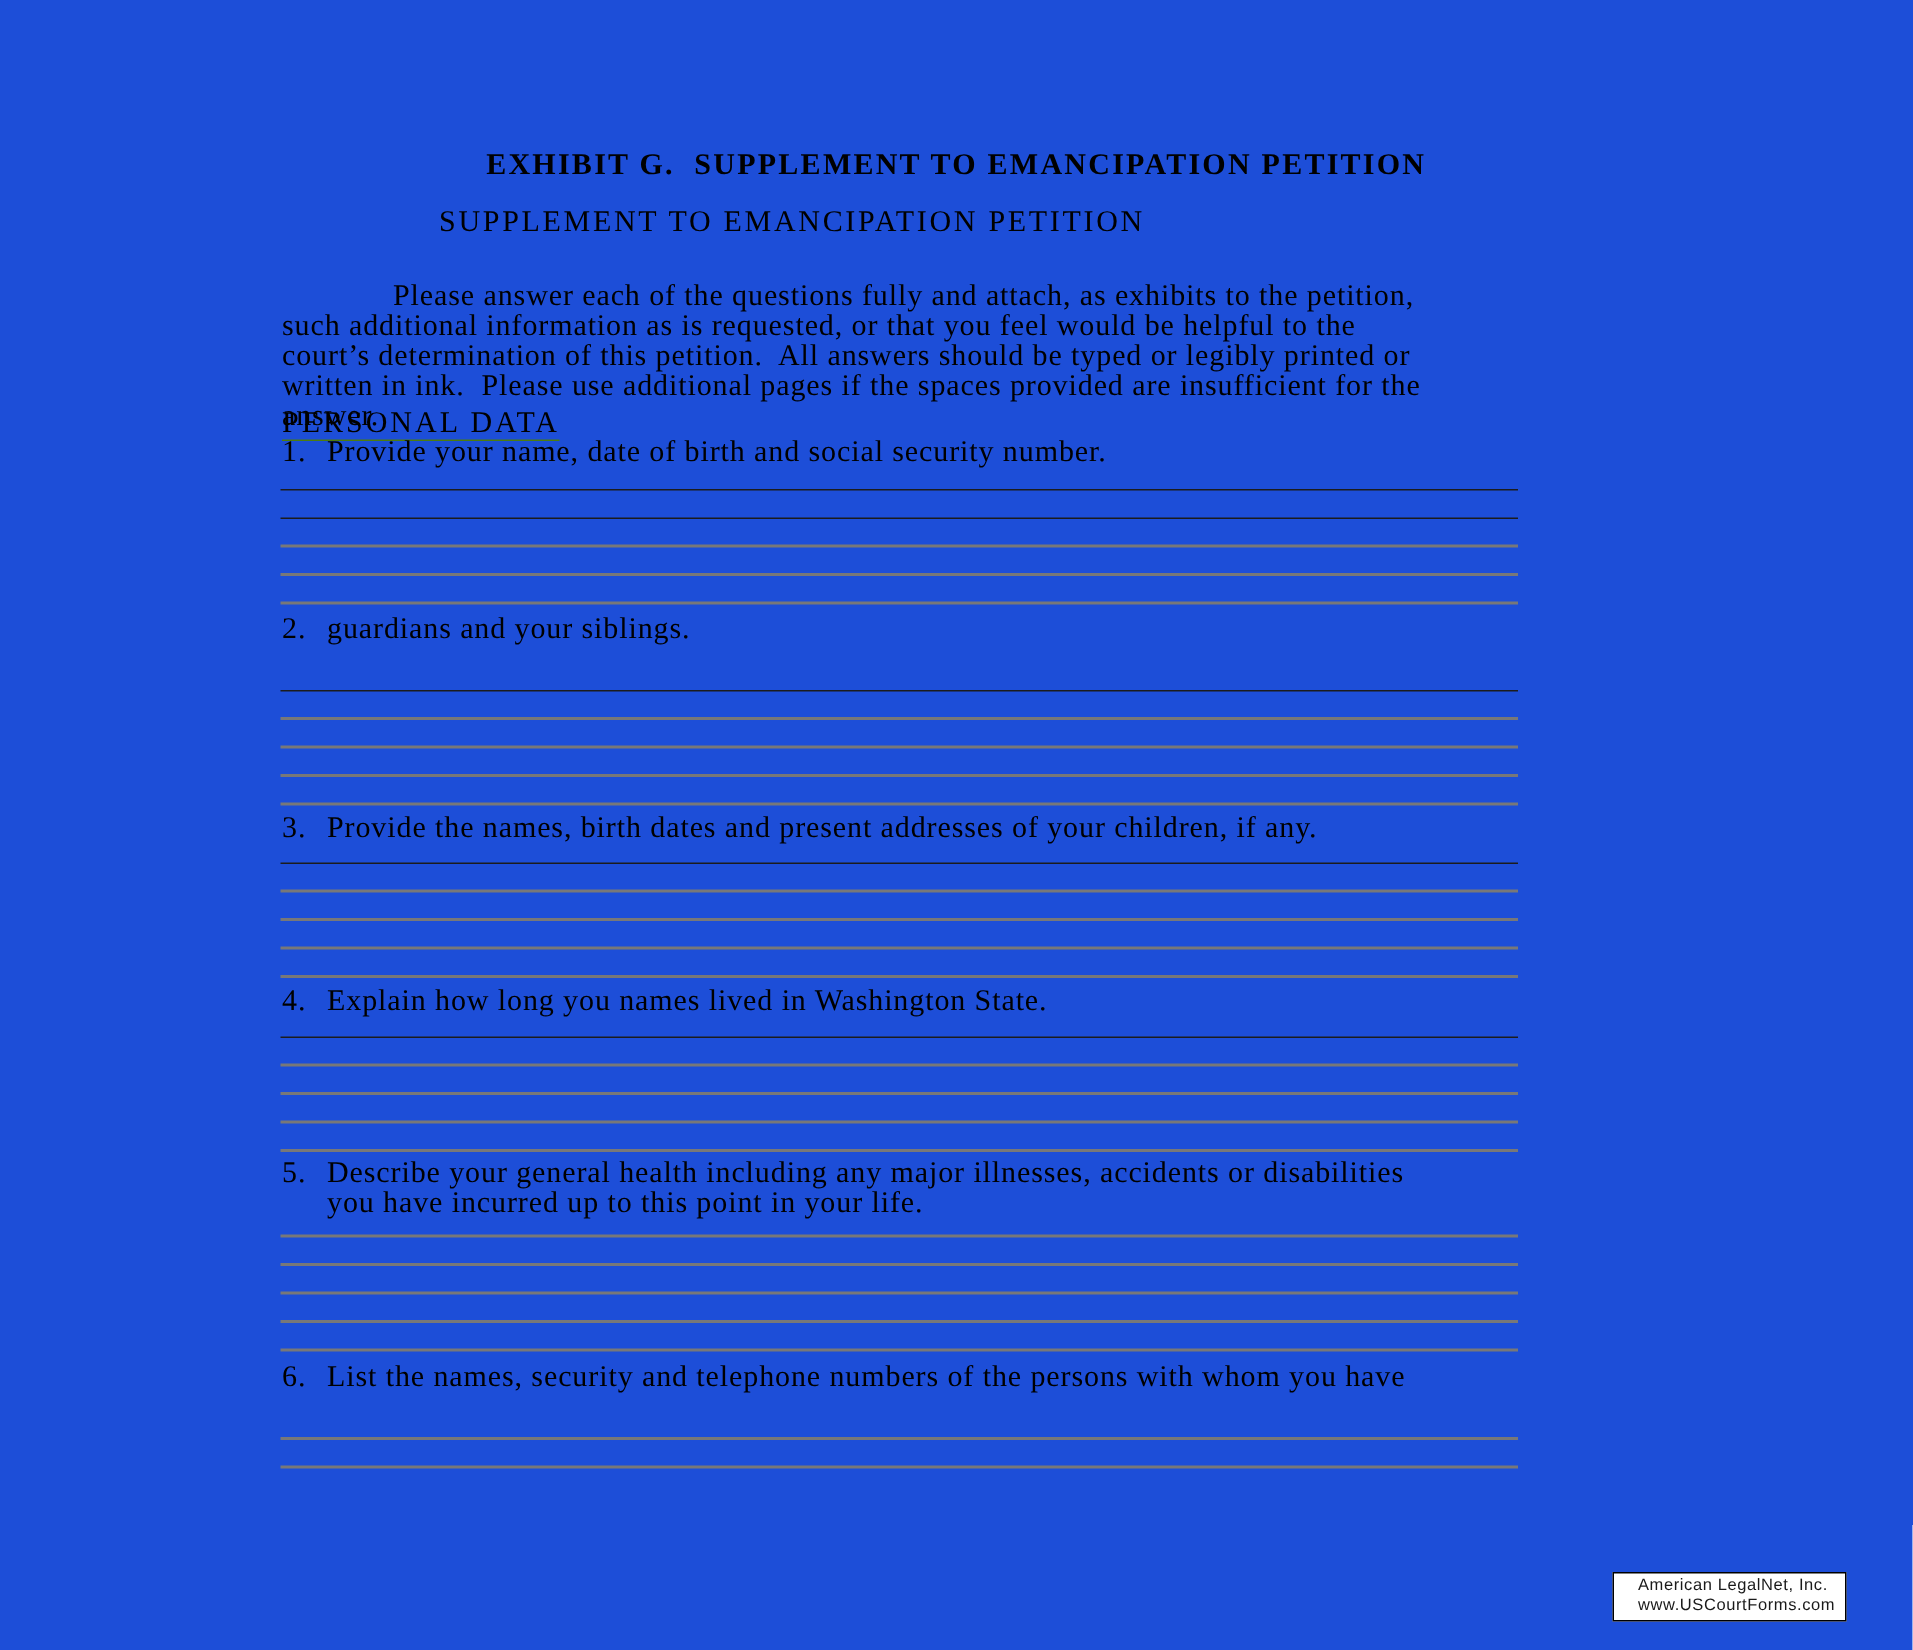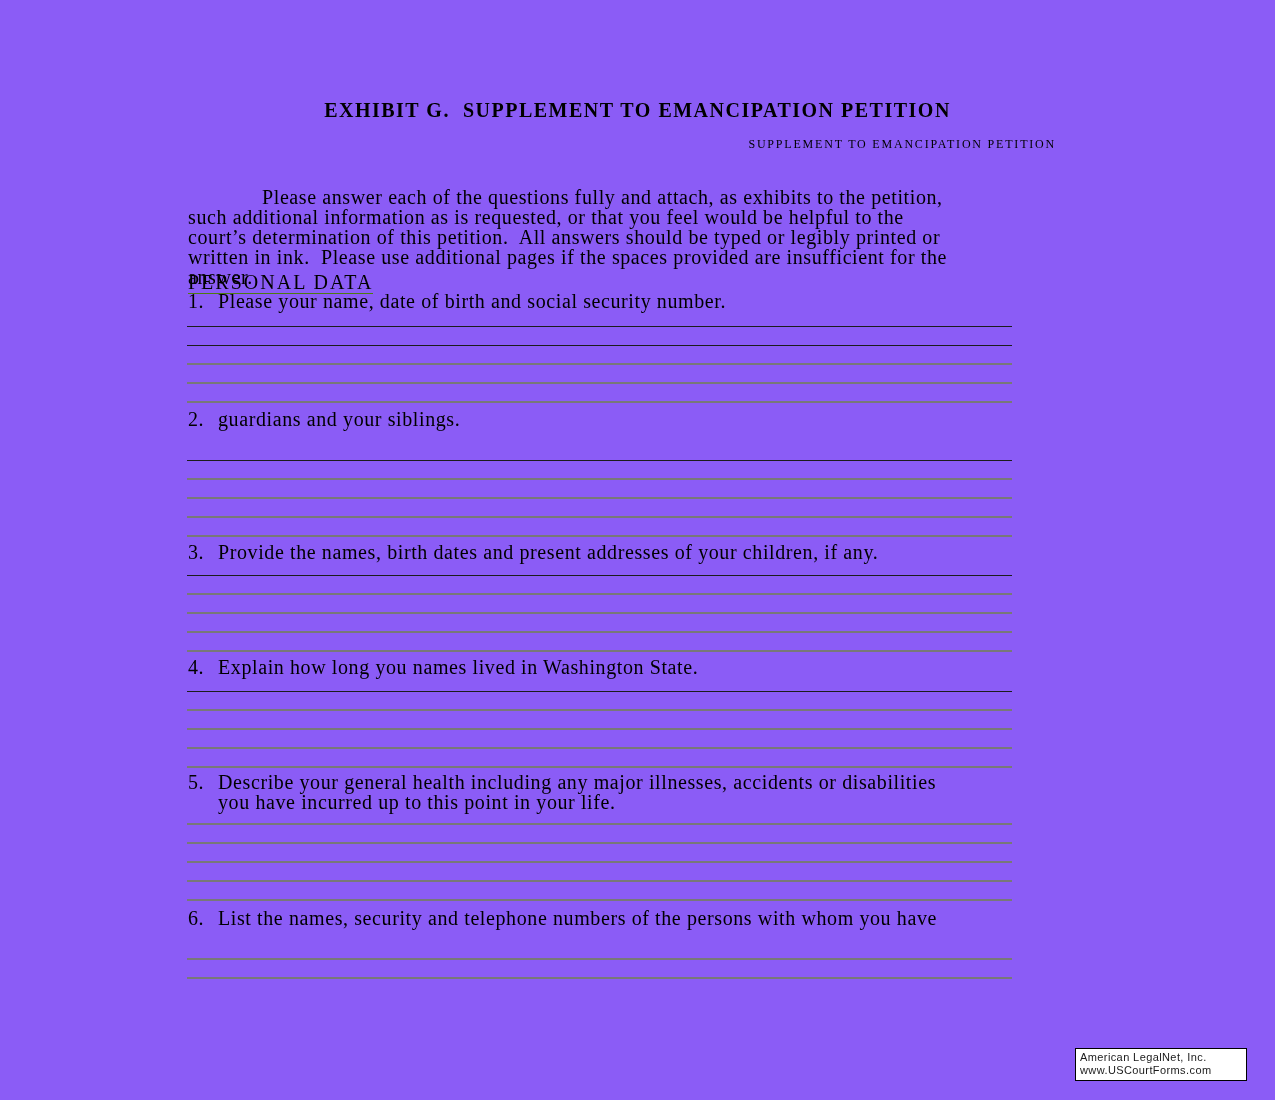--- a/index.html
+++ b/index.html
@@ -4,43 +4,43 @@
 <style>
   html, body {
     margin: 0;
     padding: 0;
     background: #ffffff;
   }
   .page {
     position: relative;
     width: 1275px;
     height: 1100px;
-    background: #8b5cf6;
+    background: #1d4ed8;
     overflow: hidden;
     font-family: "Liberation Serif", "DejaVu Serif", serif;
     color: #000000;
   }
   .doc-title {
     position: absolute;
     top: 99px;
     left: 0;
     width: 1275px;
     text-align: center;
     font-size: 20px;
     font-weight: bold;
     letter-spacing: 1.5px;
     white-space: pre-wrap;
   }
   .doc-subtitle {
     position: absolute;
     top: 137px;
     left: 0;
     width: 1056px;
-    text-align: right;
-    font-size: 12px;
+    text-align: center;
+    font-size: 20px;
     letter-spacing: 1.8px;
     white-space: pre-wrap;
   }
   .intro {
     position: absolute;
     top: 175px;
     left: 188px;
     width: 895px;
     font-size: 20px;
     line-height: 20px;
@@ -106,24 +106,24 @@
   .q2 .q-text { top: 409px; } .q2 .answers { top: 442px; }
   .q3 .q-text { top: 542px; } .q3 .answers { top: 557px; }
   .q4 .q-text { top: 657px; } .q4 .answers { top: 673px; }
   .q5 .q-text { top: 772px; } .q5 .answers { top: 806px; }
   .q6 .q-text { top: 908px; } .q6 .answers { top: 941px; }
 
   .footer-box {
     position: absolute;
     left: 1075px;
     top: 1048px;
-    width: 172px;
+    width: 156px;
     box-sizing: border-box;
     border: 1px solid #000000;
-    padding: 2px 4px 3px 4px;
+    padding: 2px 4px 3px 16px;
     font-family: "Liberation Sans", "DejaVu Sans", sans-serif;
     font-size: 11px;
     line-height: 13px;
     letter-spacing: 0.4px;
     color: #1a1a1a;
     background: #ffffff;
   }
 </style>
 </head>
 <body>
@@ -137,21 +137,21 @@
   <div class="intro"><div class="indent">Please answer each of the questions fully and attach, as exhibits to the petition,</div><div>such additional information as is requested, or that you feel would be helpful to the</div><div>court’s determination of this petition.  All answers should be typed or legibly printed or</div><div>written in ink.  Please use additional pages if the spaces provided are insufficient for the</div><div>answer.</div></div>
 
   <div class="section-heading">
     <span>PERSONAL DATA</span>
   </div>
 
   <div id="questions">
       <div class="question q1">
         <div class="q-text">
           <span class="q-num">1.</span>
-          <div class="q-lines"><div>Please your name, date of birth and social security number.</div></div>
+          <div class="q-lines"><div>Provide your name, date of birth and social security number.</div></div>
         </div>
         <div class="answers">
           <div class="answer-line"></div>
           <div class="answer-line"></div>
           <div class="answer-line"></div>
           <div class="answer-line"></div>
           <div class="answer-line"></div>
         </div>
       </div>
       <div class="question q2">

